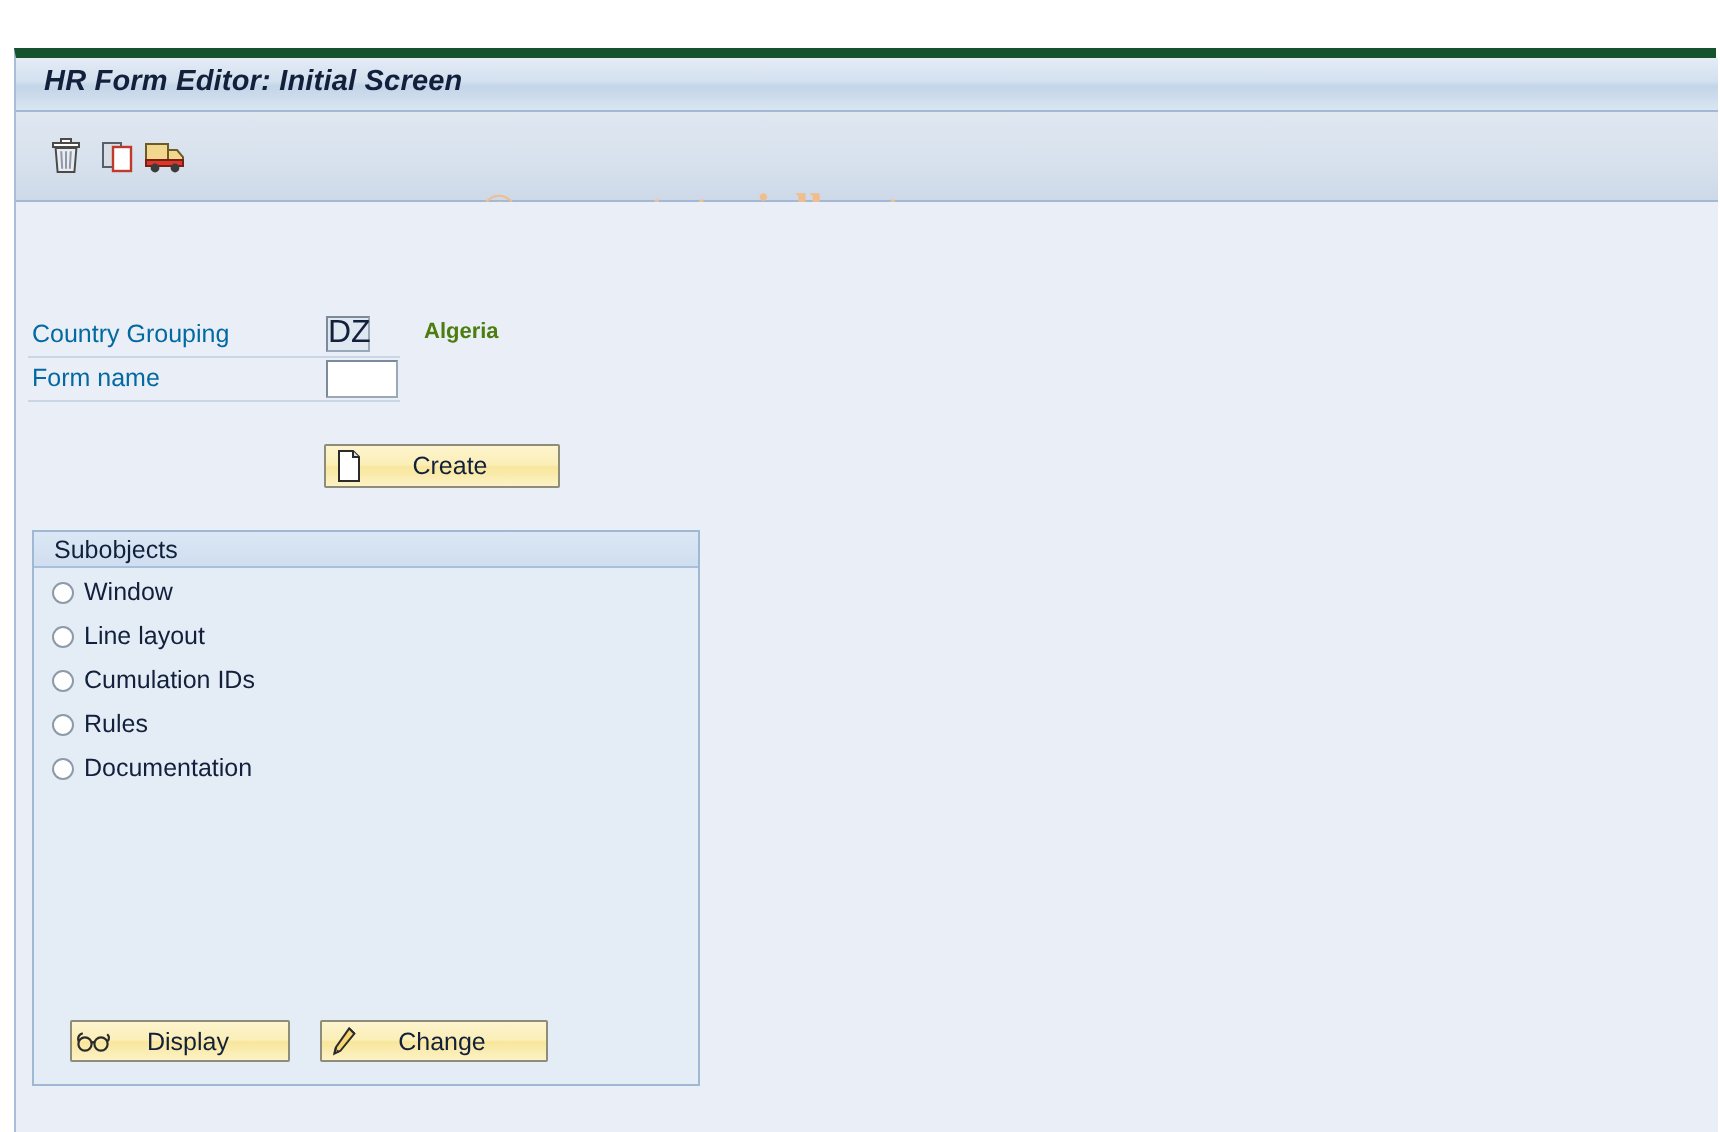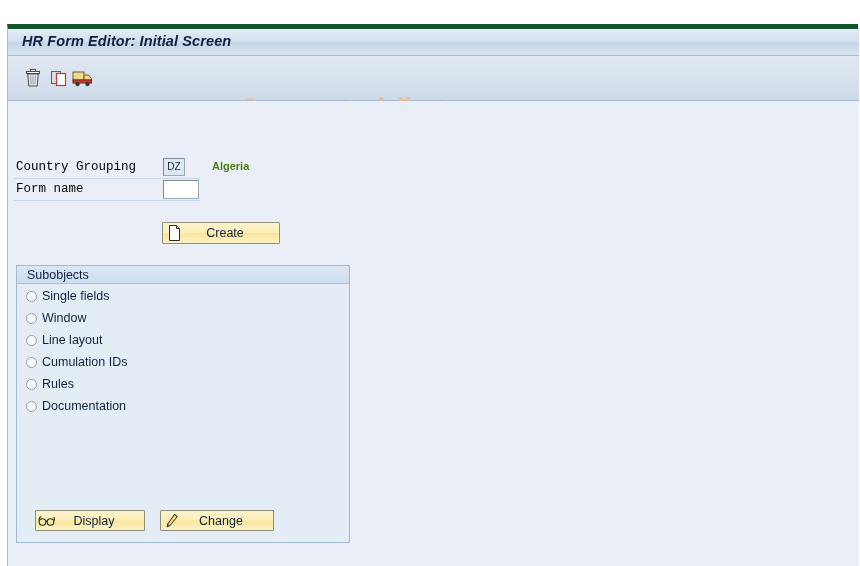--- a/index.html
+++ b/index.html
@@ -102,42 +102,41 @@
   
   .form-row {
     position: absolute;
     height: 22px;
   }
   .form-label {
     position: absolute;
     left: 5px;
     top: 3px;
     font-size: 12.5px;
-    color: #000000;
-    white-space: nowrap;
-    font-family: Liberation Mono, monospace;
+    color: #0369a1;
+    white-space: nowrap;
   }
   .row-rule {
     position: absolute;
     left: 3px;
     bottom: 0;
     height: 1px;
     background: #c9d6e6;
   }
 
   #row-country { left: 3px; top: 56px; width: 186px; }
   #row-country .row-rule { width: 186px; }
   #row-formname { left: 3px; top: 78px; width: 186px; }
   #row-formname .row-rule { width: 186px; }
 
   .field-box {
     position: absolute;
     box-sizing: border-box;
     font-family: "Liberation Sans", sans-serif;
-    font-size: 10px;
+    font-size: 16px;
     color: #12203c;
   }
   #country-input {
     left: 155px;
     top: 57px;
     width: 22px;
     height: 18px;
     background: #dfe7f1;
     border: 1px solid #9aa9b8;
     border-top-color: #7c8a99;
@@ -357,24 +356,20 @@
       </span>
       <span class="btn-label">Create</span>
     </button>
 
     <div id="subobjects-group">
       <div id="subobjects-header">
         <span class="group-title">Subobjects</span>
       </div>
 
       <div id="radio-list">
-        <div class="radio-row">
-          <span class="radio-mark"></span>
-          <span class="radio-label">Single fields</span>
-        </div>
         <div class="radio-row">
           <span class="radio-mark"></span>
           <span class="radio-label">Window</span>
         </div>
         <div class="radio-row">
           <span class="radio-mark"></span>
           <span class="radio-label">Line layout</span>
         </div>
         <div class="radio-row">
           <span class="radio-mark"></span>

